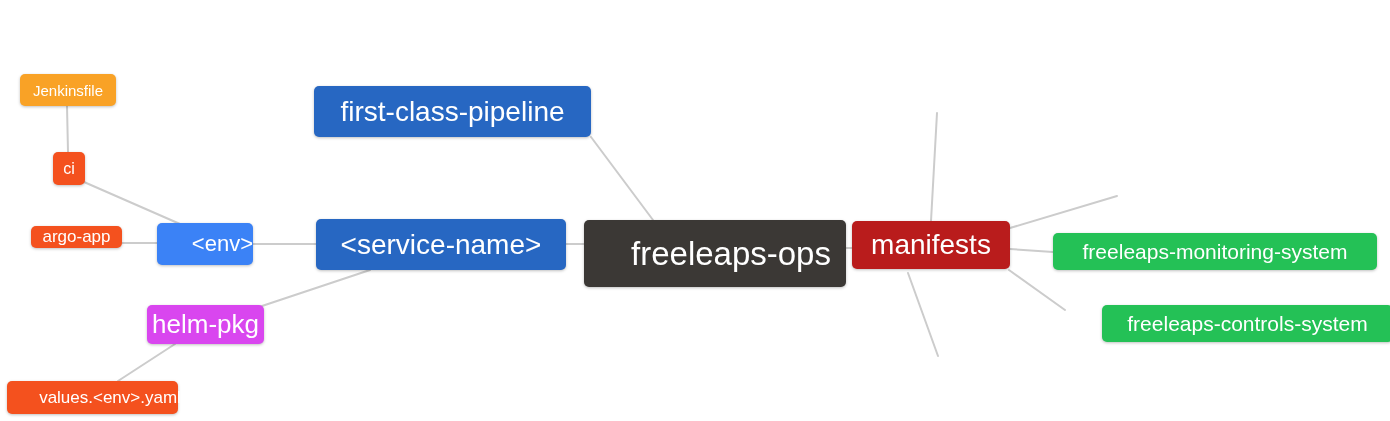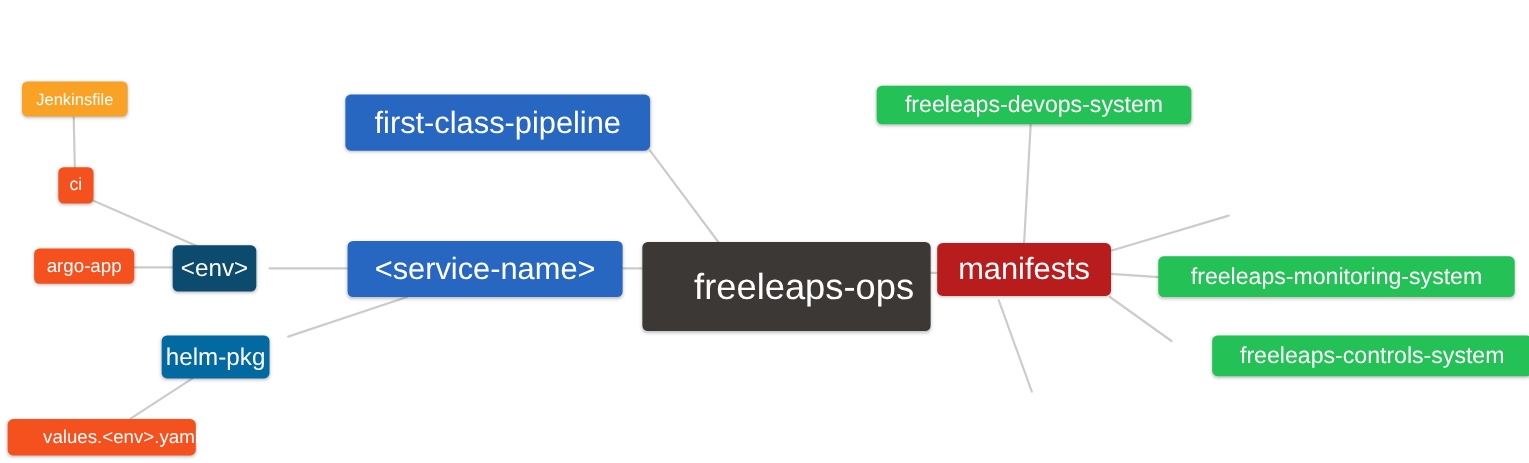--- a/index.html
+++ b/index.html
@@ -55,46 +55,43 @@
       <line x1="1010" y1="201" x2="1053" y2="204" stroke="#cccccc" stroke-width="2" stroke-linecap="round"></line>
       <line x1="1009" y1="222" x2="1065" y2="262" stroke="#cccccc" stroke-width="2" stroke-linecap="round"></line>
       <line x1="908" y1="225" x2="938" y2="308" stroke="#cccccc" stroke-width="2" stroke-linecap="round"></line>
     </svg>
 <div class="node" style="left: 20px; top: 26px; width: 96px; height: 32px; font-size: 15px; background: rgb(249, 162, 38); color: rgb(255, 255, 255);">
       <span>Jenkinsfile</span>
     </div>
     <div class="node" style="left: 53px; top: 104px; width: 32px; height: 33px; font-size: 16px; background: rgb(244, 81, 30); color: rgb(255, 255, 255);">
       <span>ci</span>
     </div>
-    <div class="node" style="left: 31px; top: 178px; width: 91px; height: 32px; font-size: 17px; background: rgb(244, 81, 30); color: rgb(255, 255, 255);">
+    <div class="node" style="left: 31px; top: 178px; width: 91px; height: 22px; font-size: 17px; background: rgb(244, 81, 30); color: rgb(255, 255, 255);">
       <span>argo-app</span>
     </div>
-    <div class="node" style="left: 157px; top: 175px; width: 76px; height: 42px; font-size: 22px; background: #0c4a6e; color: rgb(255, 255, 255);">
+    <div class="node" style="left: 157px; top: 175px; width: 96px; height: 42px; font-size: 22px; background: #3b82f6; color: rgb(255, 255, 255); justify-content: flex-end;">
       <span>&lt;env&gt;</span>
     </div>
-    <div class="node" style="left: 147px; top: 257px; width: 98px; height: 39px; font-size: 22px; background: #0369a1; color: rgb(255, 255, 255);">
+    <div class="node" style="left: 147px; top: 257px; width: 117px; height: 39px; font-size: 26px; background: #d946ef; color: rgb(255, 255, 255);">
       <span>helm-pkg</span>
     </div>
     <div class="node" style="left: 7px; top: 333px; width: 171px; height: 33px; font-size: 17px; background: rgb(244, 81, 30); color: rgb(255, 255, 255); padding-left: 35px;">
       <span>values.&lt;env&gt;.yaml</span>
     </div>
     <div class="node" style="left: 314px; top: 38px; width: 277px; height: 51px; font-size: 28px; background: rgb(39, 103, 194); color: rgb(255, 255, 255);">
       <span>first-class-pipeline</span>
     </div>
     <div class="node" style="left: 316px; top: 171px; width: 250px; height: 51px; font-size: 28px; background: rgb(39, 103, 194); color: #ffffff;">
       <span>&lt;service-name&gt;</span>
     </div>
-    <div class="node" style="left: 584px; top: 172px; width: 262px; height: 81px; font-size: 33px; background: rgb(59, 56, 53); color: rgb(255, 255, 255); padding-left: 32px;">
+    <div class="node" style="left: 584px; top: 172px; width: 262px; height: 67px; font-size: 33px; background: rgb(59, 56, 53); color: rgb(255, 255, 255); padding-left: 32px;">
       <span>freeleaps-ops</span>
     </div>
     <div class="node" style="left: 852px; top: 173px; width: 158px; height: 48px; font-size: 28px; background: #b91c1c; color: rgb(255, 255, 255);">
       <span>manifests</span>
-    </div>
-    <div class="node" style="left: 797px; top: 30px; width: 286px; height: 35px; font-size: 21px; background: rgb(36, 193, 86); color: rgb(255, 255, 255);">
-      <span>freeleaps-devops-system</span>
     </div>
     <div class="node" style="left: 1053px; top: 185px; width: 324px; height: 37px; font-size: 21px; background: rgb(36, 193, 86); color: rgb(255, 255, 255);">
       <span>freeleaps-monitoring-system</span>
     </div>
     <div class="node" style="left: 1102px; top: 257px; width: 291px; height: 37px; font-size: 21px; background: rgb(36, 193, 86); color: rgb(255, 255, 255);">
       <span>freeleaps-controls-system</span>
     </div>
   </div>
 
 </body></html>

